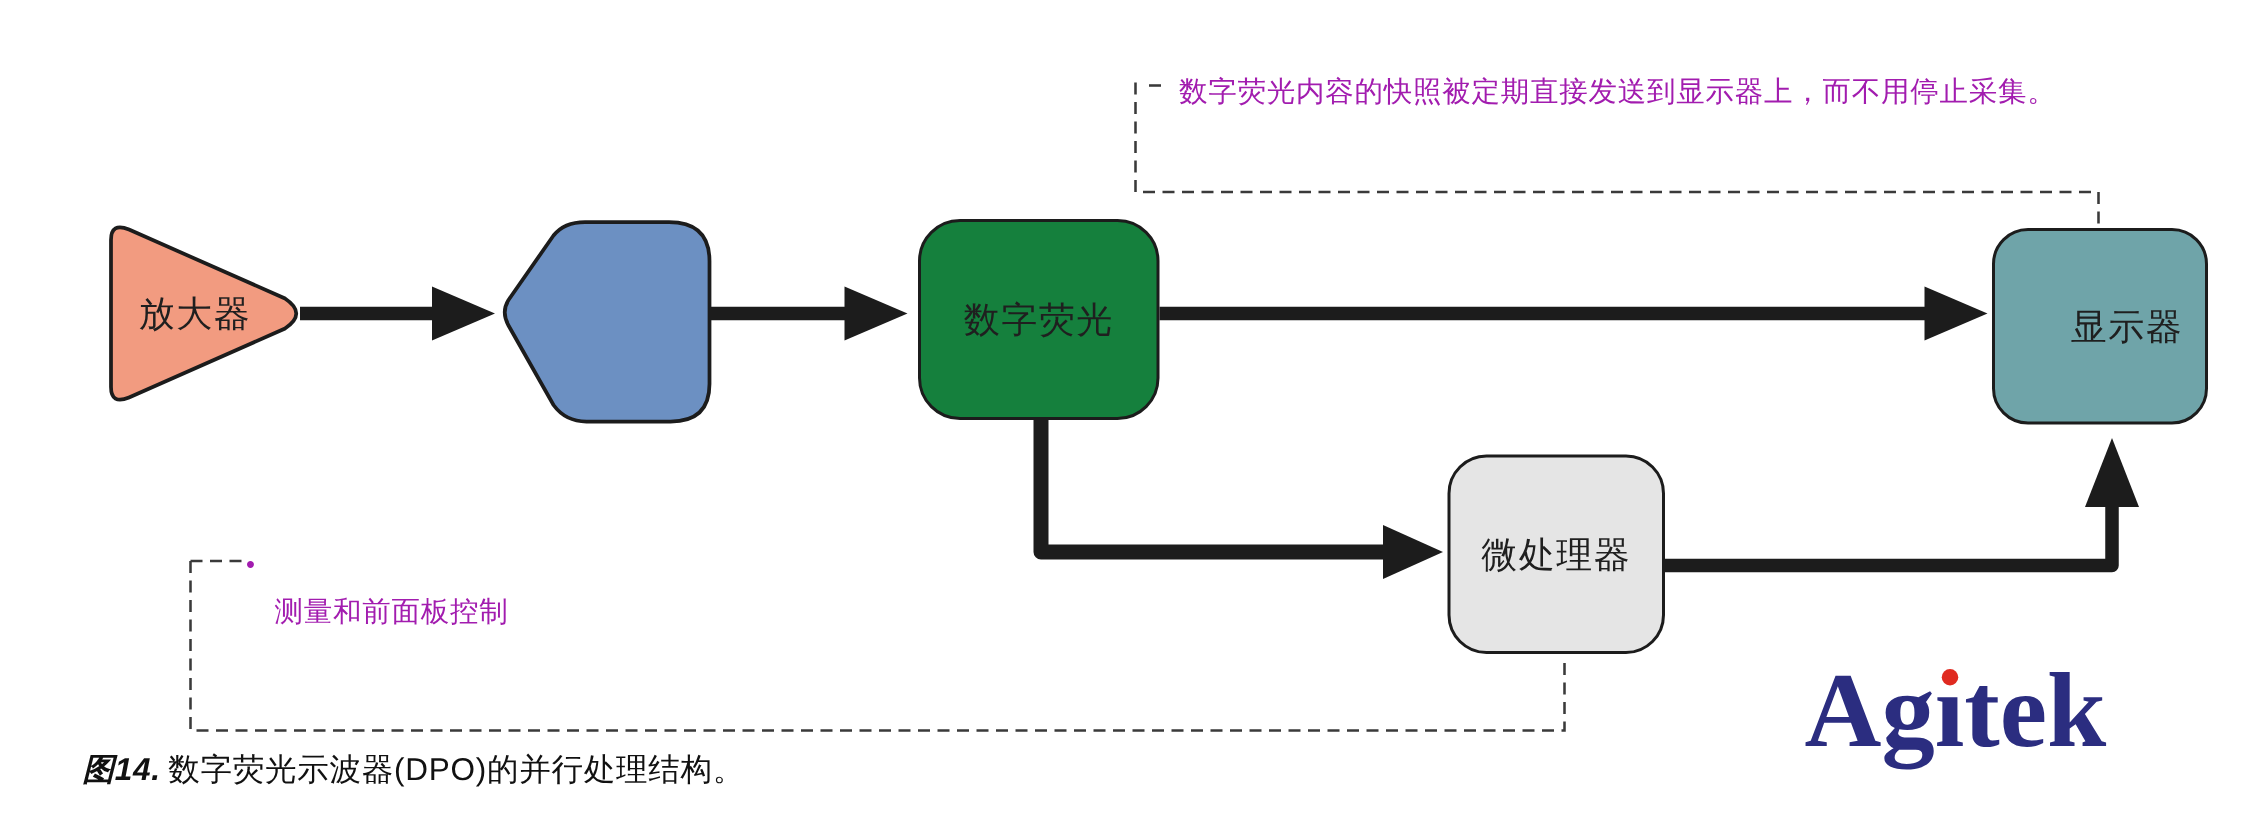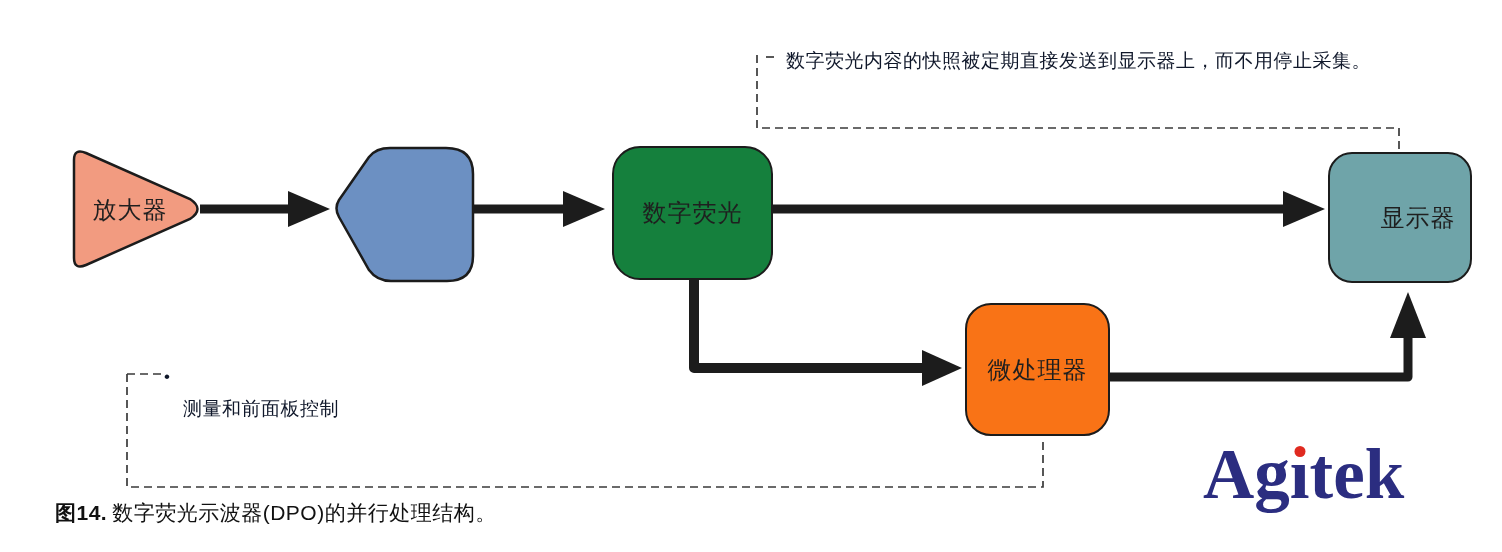--- a/index.html
+++ b/index.html
@@ -27,34 +27,34 @@
 
   .shape-label{
     position:absolute;
     display:flex;align-items:center;justify-content:center;
     font-size:24px;color:#1f1f1f;text-align:right;
     letter-spacing:1px;white-space:pre-line;line-height:31px;
   }
   .label-amp{left:78px;top:180px;width:104px;height:58px;}
   .label-adc{left:356px;top:178px;width:112px;height:76px;}
 
-  .note{position:absolute;color:#0f172a;font-size:19px;letter-spacing:0.5px;}
+  .note{position:absolute;color:#a21caf;font-size:19px;letter-spacing:0.5px;}
   .note-top{left:786px;top:48px;white-space:nowrap;}
   .note-left{
     left:164px;top:361px;
     display:grid;grid-template-columns:19px auto;
     line-height:32px;
   }
   .note-left .bullet{font-size:17px;}
 
   .caption{
     position:absolute;left:55px;top:499px;
     font-size:21px;color:#111;letter-spacing:0.5px;
   }
-  .caption .cap-label{font-weight:700;}
+  .caption .cap-label{font-weight:700;font-style:italic;}
   .caption .cap-text{margin-left:5px;}
 
   .logo{
     position:absolute;left:1203px;top:439px;
     font-family:"Liberation Serif","DejaVu Serif",serif;
     font-weight:700;font-size:71px;line-height:1;
     letter-spacing:0px;
   }
   .logo-i{position:relative;display:inline-block;}
   .logo-dot{
@@ -100,21 +100,21 @@
   <div class="shape-label label-amp">放大器</div>
 
   <div class="node-box box-dp" style="background-color: #15803d;">
     <span>数字荧光</span>
   </div>
 
   <div class="node-box box-display" style="background-color: rgb(111, 164, 169); padding-left: 36px;">
     <span>显示器</span>
   </div>
 
-  <div class="node-box box-micro" style="background-color: #f97316;">
+  <div class="node-box box-micro" style="background-color: #e5e5e5;">
     <span>微处理器</span>
   </div>
 
   <div class="note note-top">数字荧光内容的快照被定期直接发送到显示器上，而不用停止采集。</div>
 
   <div class="note note-left">
     <span class="bullet">•</span>
     <span>
       <br>
       <span>测量和前面板控制</span>

